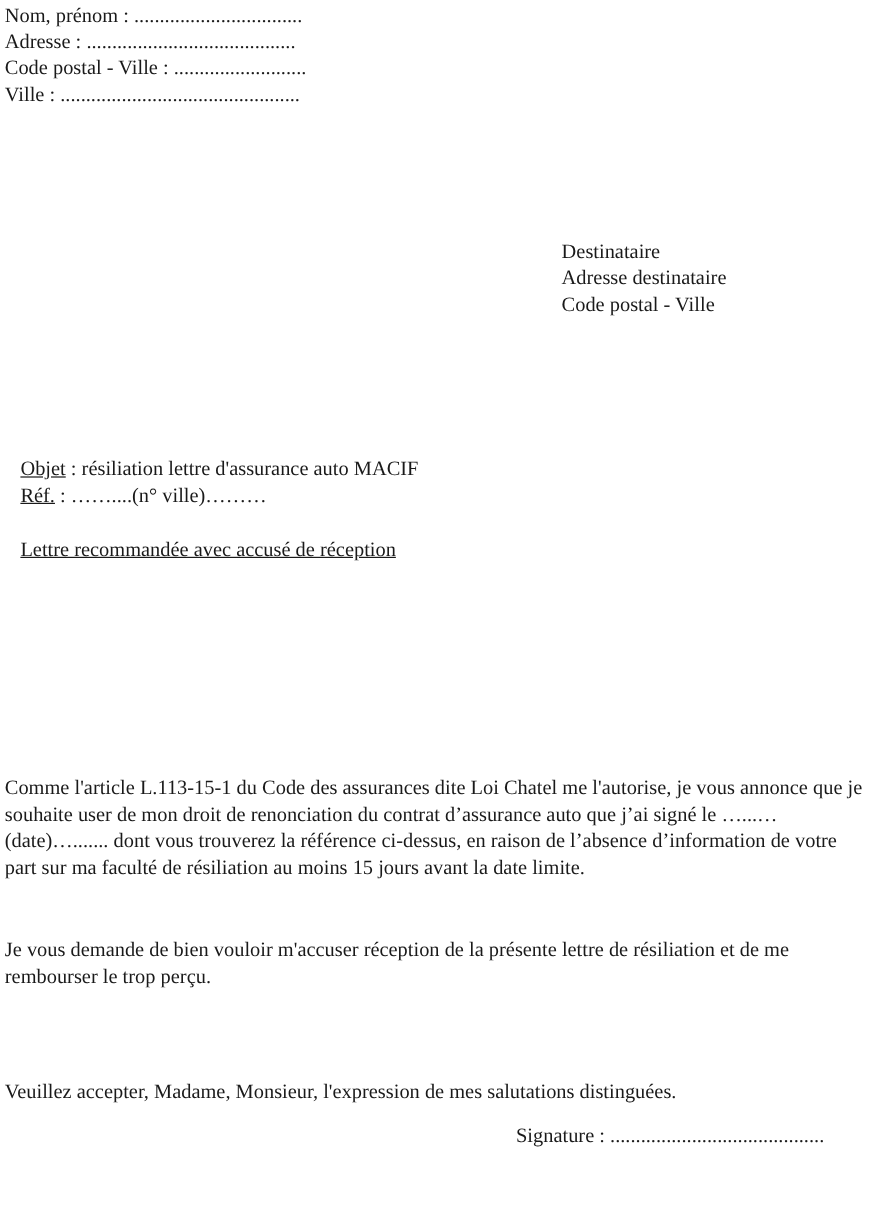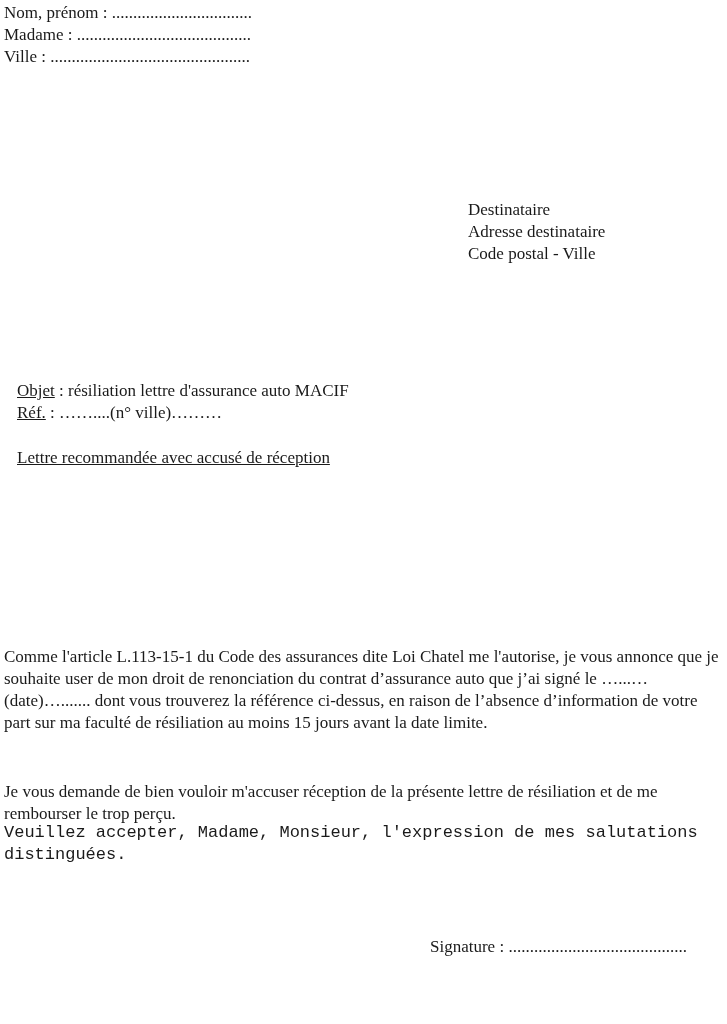--- a/index.html
+++ b/index.html
@@ -19,21 +19,22 @@
   .block div { white-space: nowrap; }
   .para { width: 722px; }
 </style>
 </head>
 <body>
 
 <div class="page">
 
   <div class="abs block" style="left:4px; top:2px;">
     <div>Nom, prénom : .................................</div>
-    <div>Madame : .........................................</div>
+    <div>Adresse : .........................................</div>
+    <div>Code postal - Ville : ..........................</div>
     <div>Ville : ...............................................</div>
   </div>
 
   <div class="abs block" style="left:468px; top:199px;">
     <div>Destinataire</div>
     <div>Adresse destinataire</div>
     <div>Code postal - Ville</div>
   </div>
 
 
@@ -45,17 +46,17 @@
     <span class="u">Réf.</span><span> : ……....(n° ville)………</span>
   </div>
 
   <div class="abs u" style="left:4px; top:447px; white-space:nowrap;">Lettre recommandée avec accusé de réception</div>
 
 
   <div class="abs para" style="left:4px; top:646px;">Comme l'article L.113-15-1 du Code des assurances dite Loi Chatel me l'autorise, je vous annonce que je souhaite user de mon droit de renonciation du contrat d’assurance auto que j’ai signé le …...…(date)…....... dont vous trouverez la référence ci-dessus, en raison de l’absence d’information de votre part sur ma faculté de résiliation au moins 15 jours avant la date limite.</div>
 
   <div class="abs para" style="left:4px; top:781px;">Je vous demande de bien vouloir m'accuser réception de la présente lettre de résiliation et de me rembourser le trop perçu.</div>
 
-  <div class="abs para" style="left:4px; top:822px;font-family:Liberation Mono, monospace;">Veuillez accepter, Madame, Monsieur, l'expression de mes salutations distinguées.</div>
+  <div class="abs para" style="left:4px; top:899px;">Veuillez accepter, Madame, Monsieur, l'expression de mes salutations distinguées.</div>
 
   <div class="abs" style="left:430px; top:936px; white-space:nowrap;">Signature : ..........................................</div>
 
 </div>
 
 </body></html>

